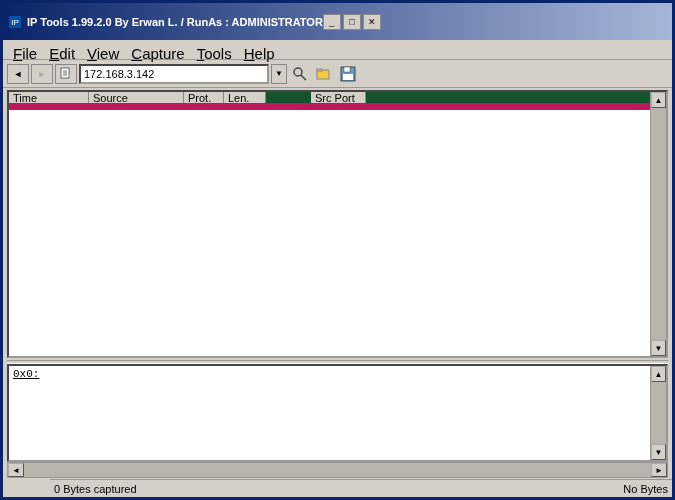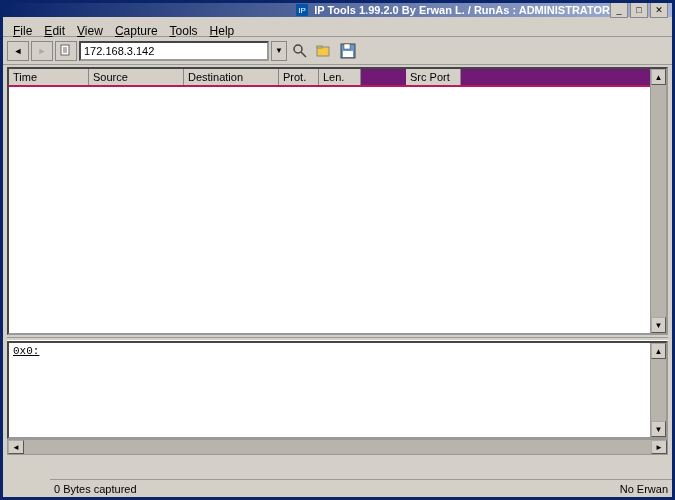--- a/index.html
+++ b/index.html
@@ -11,23 +11,23 @@
       font-size: 11px;
       overflow: hidden;
     }
 
     
     .title-bar {
       background: linear-gradient(to right, #0a246a, #a6b5d7);
       color: white;
       display: flex;
       align-items: center;
-      justify-content: flex-end;
+      justify-content: flex-start;
       padding: 2px 4px;
-      height: 14px;
+      height: 37px;
     }
     .title-bar-left {
       display: flex;
       align-items: center;
       gap: 4px;
     }
     .title-icon {
       width: 16px;
       height: 16px;
       display: flex;
@@ -62,21 +62,21 @@
       background: #d4d0c8;
       display: flex;
       align-items: center;
       padding: 2px 4px;
       height: 20px;
       border-bottom: 1px solid #999;
     }
     .menu-item {
       padding: 1px 6px;
       cursor: pointer;
-      font-size: 12px;
+      font-size: 15px;
       margin-top: 8px;
     }
     .menu-item span {
       text-decoration: underline;
     }
 
     
     .toolbar {
       background: #d4d0c8;
       display: flex;
@@ -132,22 +132,22 @@
     
     .main-content {
       display: flex;
       flex-direction: column;
       height: calc(500px - 22px - 20px - 28px - 18px);
     }
 
     
     .table-header {
       display: flex;
-      background: #701a75;
-      border-bottom: 2px solid #be185d;
+      background: #14532d;
+      border-bottom: 7px solid #be185d;
       height: 18px;
       flex-shrink: 0;
     }
     .col-header {
       border-right: 1px solid #888;
       padding: 1px 4px;
       font-size: 11px;
       font-weight: normal;
       display: flex;
       align-items: center;
@@ -281,23 +281,20 @@
         <div style="width: 100%; height: 16px; background: #d4d0c8; border: 1px outset #aaa; display: flex; align-items: center; justify-content: center; cursor: pointer; font-size: 8px;">▼</div>
       </div>
 
       <div class="table-header" style="padding-right: 16px;">
         <div class="col-header col-time">
           <span>Time</span>
         </div>
         <div class="col-header col-source">
           <span>Source</span>
         </div>
-        <div class="col-header col-dest">
-          <span>Destination</span>
-        </div>
         <div class="col-header col-prot">
           <span>Prot.</span>
         </div>
         <div class="col-header col-len">
           <span>Len.</span>
         </div>
         <div class="col-header col-srcport">
           <span>Src Port</span>
         </div>
       </div>
@@ -321,15 +318,15 @@
 
     <div style="height: 16px; margin: 0 4px; background: #d4d0c8; border: 1px solid #999; display: flex; align-items: center;">
       <div style="width: 16px; height: 14px; background: #d4d0c8; border: 1px outset #aaa; display: flex; align-items: center; justify-content: center; cursor: pointer; font-size: 8px;">◄</div>
       <div style="flex: 1; height: 14px; background: #b8b4ac;"></div>
       <div style="width: 16px; height: 14px; background: #d4d0c8; border: 1px outset #aaa; display: flex; align-items: center; justify-content: center; cursor: pointer; font-size: 8px;">►</div>
     </div>
   </div>
 
   <div class="status-bar">
     <span class="status-left">0 Bytes captured</span>
-    <span class="status-right">No Erwan</span>
+    <span class="status-right">No Bytes</span>
   </div>
 </div>
 
 </body></html>

